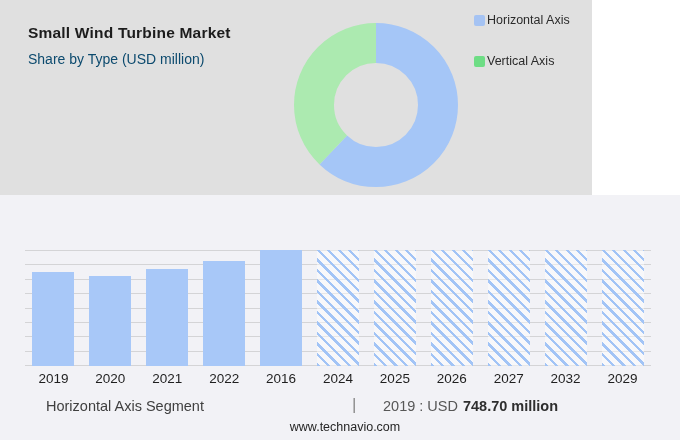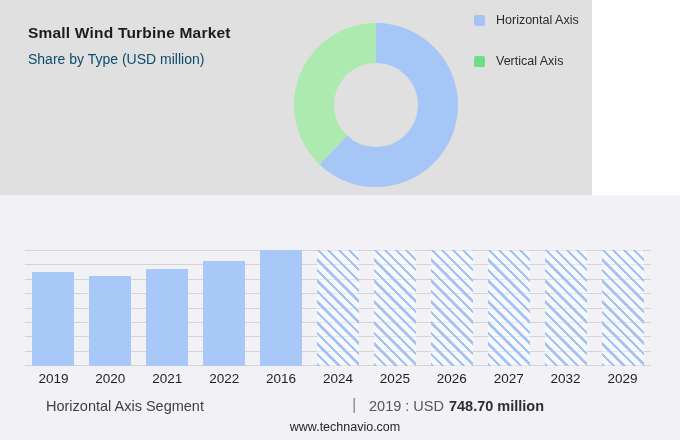--- a/index.html
+++ b/index.html
@@ -6,35 +6,35 @@
   html,body { width:680px; height:440px; }
   body { font-family:"Liberation Sans", sans-serif; }
   .canvas { position:relative; width:680px; height:440px; overflow:hidden; }
 
   
   .top { position:absolute; left:0; top:0; width:592px; height:195px; background:var(--top-bg,#e0e0e0); }
   .page-title { position:absolute; left:28px; top:24px; font-size:15.5px; font-weight:700; color:#1c1c1c; letter-spacing:.2px; }
   .page-subtitle { position:absolute; left:28px; top:51px; font-size:14px; font-weight:400; color:#0c4a6e; }
   .donut-svg { position:absolute; left:294px; top:23px; width:164px; height:164px; }
   .legend { position:absolute; left:474px; top:13px; display:flex; flex-direction:column; gap:27px; }
-  .legend-item { display:flex; align-items:center; gap:11px; font-size:12.5px; color:#2b2b2b; }
+  .legend-item { display:flex; align-items:center; gap:2px; font-size:12.5px; color:#2b2b2b; }
   .swatch { width:11px; height:11px; border-radius:2px; flex:0 0 auto; }
 
   
   .bottom { position:absolute; left:0; top:195px; width:680px; height:245px; background:var(--bottom-bg,#f2f2f6); }
   .plot { position:absolute; left:25px; top:55px; width:626px; height:116px; }
   .gridline { position:absolute; left:0; right:0; height:1px; background:var(--grid,#d4d4d6); }
   .bars { position:absolute; left:0; top:0; width:100%; height:100%; display:flex; }
   .bar-cell { flex:1 1 0; position:relative; }
   .bar { position:absolute; bottom:0; left:50%; transform:translateX(-50%); width:42px; }
   .xlabels { position:absolute; left:25px; top:176px; width:626px; display:flex; }
   .x-label { flex:1 1 0; text-align:center; font-size:13.5px; color:#1f1f1f; }
   .footer-label { position:absolute; left:46px; top:203px; font-size:14.5px; color:#3f3f3f; }
   .footer-sep { position:absolute; left:352px; top:200px; font-size:17px; color:#8a8a8a; }
-  .footer-value { position:absolute; left:369px; top:203px; font-size:14.5px; color:#575757; }
+  .footer-value { position:absolute; left:383px; top:203px; font-size:14.5px; color:#575757; }
   .footer-value b { color:#2e2e2e; font-weight:700; margin-left:5px; }
   .website { position:absolute; left:10px; right:0; top:225px; text-align:center; font-size:12.5px; color:#262626; }
 </style>
 </head>
 <body>
 
 <div class="canvas">
 
   <section class="top">
     <h1 class="page-title">Small Wind Turbine Market</h1>

